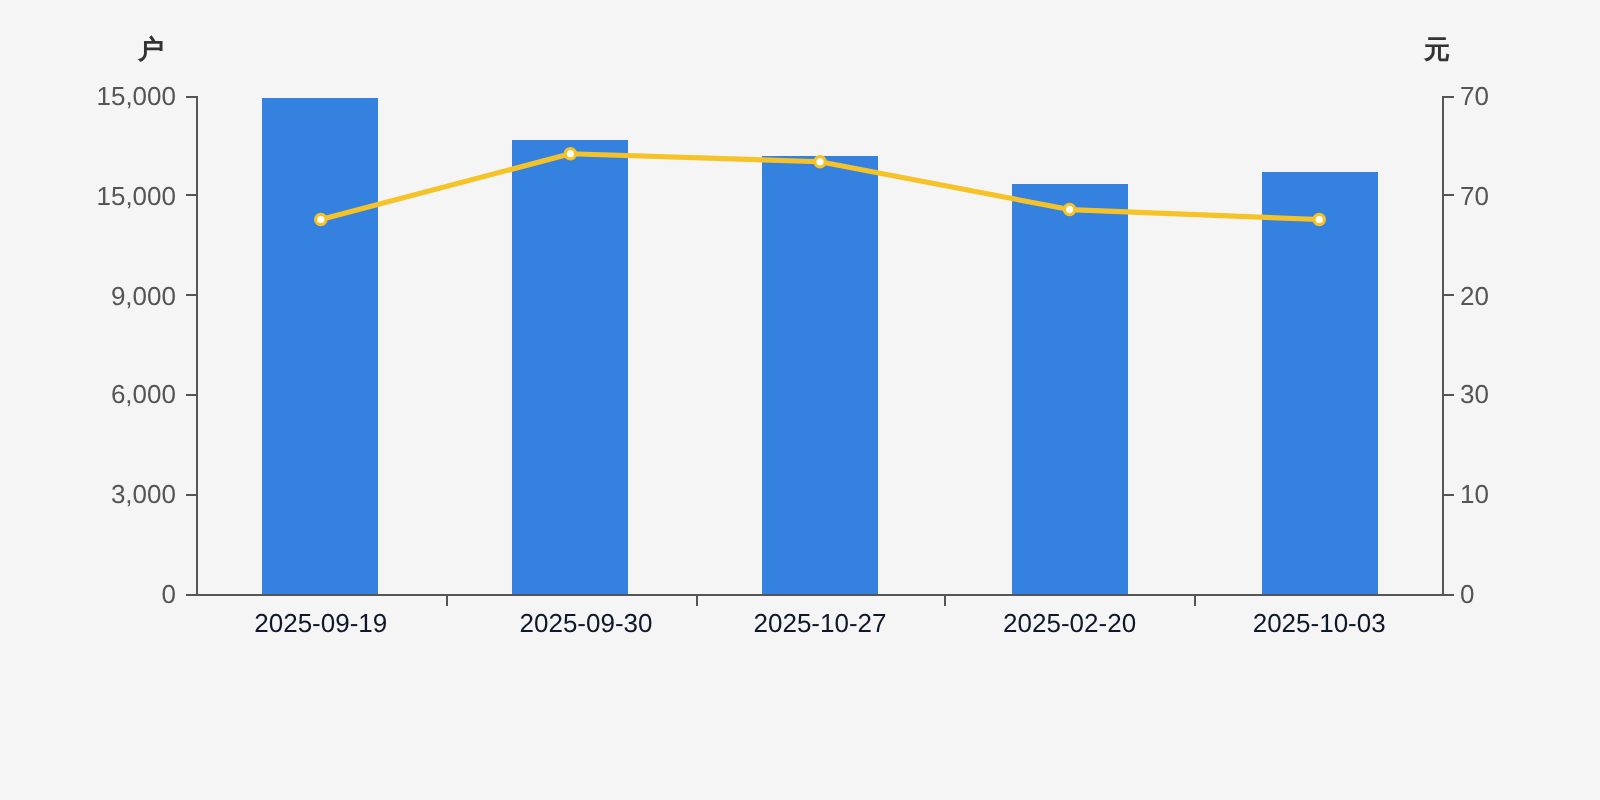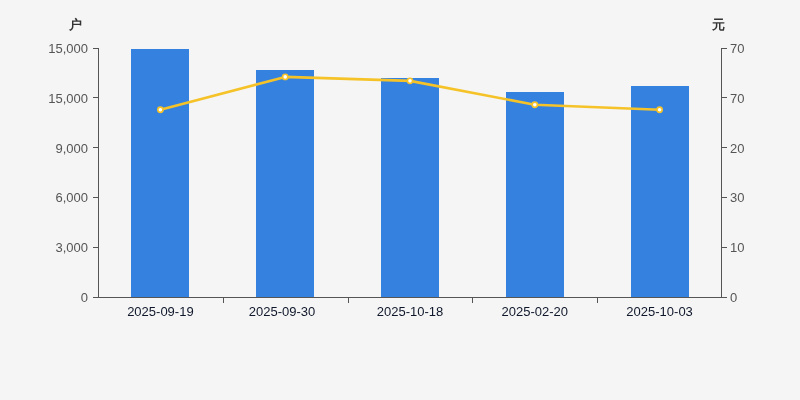--- a/index.html
+++ b/index.html
@@ -142,22 +142,22 @@
       <div class="tick-label tick-label-right" style="top: 97.8px;">70</div>
       <div class="tick-mark tick-right" style="top: 47.5px;"></div>
       <div class="tick-label tick-label-right" style="top: 48px;">70</div>
     </div>
   <div id="x-ticks">
       <div class="tick-mark tick-x" style="left: 222.8px;"></div>
       <div class="tick-mark tick-x" style="left: 347.6px;"></div>
       <div class="tick-mark tick-x" style="left: 472.4px;"></div>
       <div class="tick-mark tick-x" style="left: 597.2px;"></div>
       <div class="tick-label tick-label-x" style="left: 160.4px;">2025-09-19</div>
-      <div class="tick-label tick-label-x" style="left: 282px;">2025-09-30</div>
-      <div class="tick-label tick-label-x" style="left: 410px;">2025-10-18</div>
+      <div class="tick-label tick-label-x" style="left: 293px;">2025-09-30</div>
+      <div class="tick-label tick-label-x" style="left: 410px;">2025-10-27</div>
       <div class="tick-label tick-label-x" style="left: 534.8px;">2025-02-20</div>
       <div class="tick-label tick-label-x" style="left: 659.6px;">2025-10-03</div>
     </div>
 
   <div id="bars-layer">
       <div class="bar" title="2025-09-19: 14950户" style="left: 131.4px; top: 48.83px; width: 58px; height: 248.17px; background: rgb(53, 129, 224);"></div>
       <div class="bar" title="2025-09-30: 13680户" style="left: 256.2px; top: 69.912px; width: 58px; height: 227.088px; background: rgb(53, 129, 224);"></div>
       <div class="bar" title="2025-10-10: 13200户" style="left: 381px; top: 77.88px; width: 58px; height: 219.12px; background: rgb(53, 129, 224);"></div>
       <div class="bar" title="2025-10-20: 12360户" style="left: 505.8px; top: 91.824px; width: 58px; height: 205.176px; background: rgb(53, 129, 224);"></div>
       <div class="bar" title="2025-10-31: 12720户" style="left: 630.6px; top: 85.848px; width: 58px; height: 211.152px; background: rgb(53, 129, 224);"></div>

